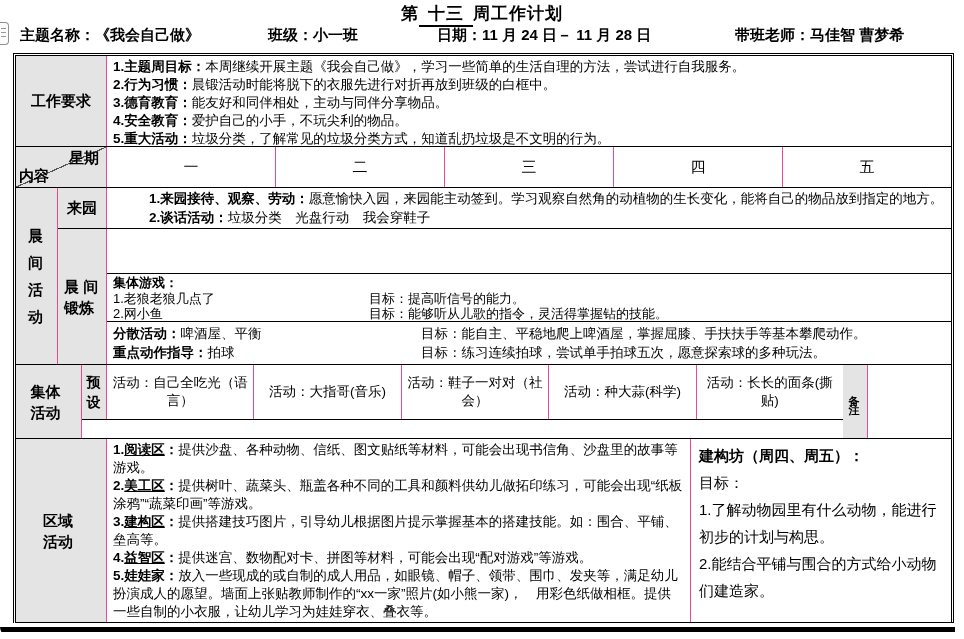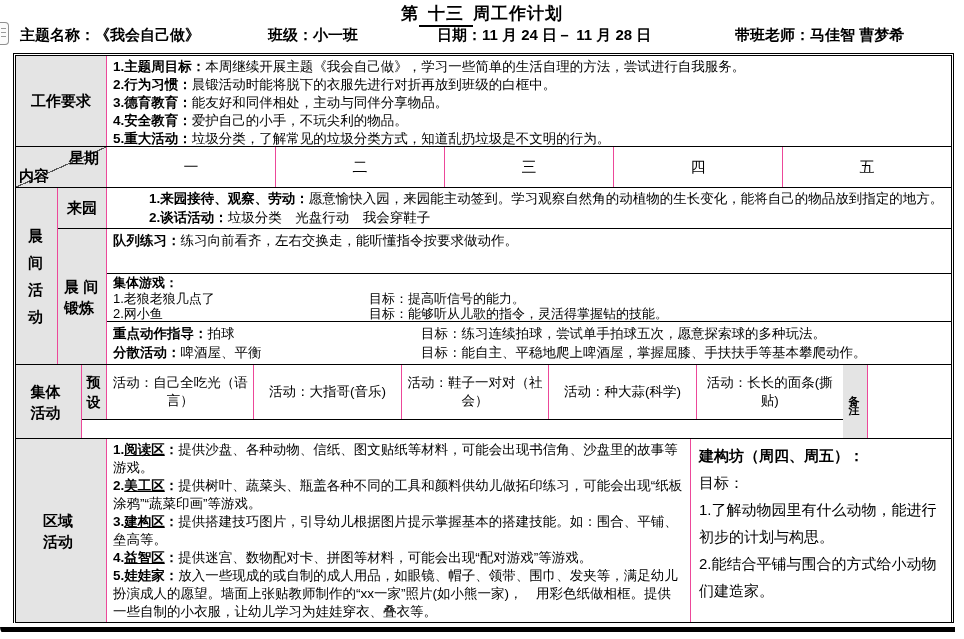--- a/index.html
+++ b/index.html
@@ -145,41 +145,40 @@
             <div><b>1.来园接待、观察、劳动：</b><span>愿意愉快入园，来园能主动签到。学习观察自然角的动植物的生长变化，能将自己的物品放到指定的地方。</span></div>
             <div><b>2.谈话活动：</b><span>垃圾分类　光盘行动　我会穿鞋子</span></div>
           </div>
         </div>
         <div class="subrow r-exercise">
           <div class="cell label colA2">
               <span class="stack vtext2">晨 间 锻炼</span>
             </div>
           <div class="cell endc ex-right" style="padding:0;">
             <div class="exrow exA">
-              <div><b>队列练习：</b><span>练习向前看齐，左右交换走，能听懂指令按要求做动作。</span></div>
             </div>
             <div class="exrow exB">
               <div><b>集体游戏：</b></div>
               <div class="game-row">
                 <span class="gname">1.老狼老狼几点了</span>
                 <span class="ggoal">目标：提高听信号的能力。</span>
               </div>
               <div class="game-row">
                 <span class="gname">2.网小鱼</span>
                 <span class="ggoal">目标：能够听从儿歌的指令，灵活得掌握钻的技能。</span>
               </div>
             </div>
             <div class="exrow exC">
               <div class="goal-row">
+                <span class="gleft"><b>分散活动：</b><span>啤酒屋、平衡</span></span>
+                <span class="ggoal">目标：能自主、平稳地爬上啤酒屋，掌握屈膝、手扶扶手等基本攀爬动作。</span>
+              </div>
+              <div class="goal-row">
                 <span class="gleft"><b>重点动作指导：</b><span>拍球</span></span>
                 <span class="ggoal">目标：练习连续拍球，尝试单手拍球五次，愿意探索球的多种玩法。</span>
-              </div>
-              <div class="goal-row">
-                <span class="gleft"><b>分散活动：</b><span>啤酒屋、平衡</span></span>
-                <span class="ggoal">目标：能自主、平稳地爬上啤酒屋，掌握屈膝、手扶扶手等基本攀爬动作。</span>
               </div>
             </div>
           </div>
         </div>
       </div>
     </div>
 
     <div class="row r-group">
       <div class="cell label colB1">
           <span class="stack vtext2">集体活动</span>

